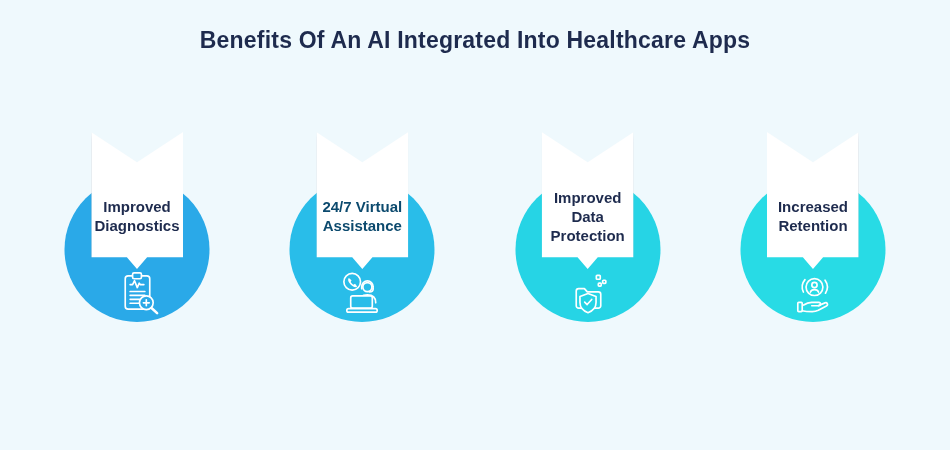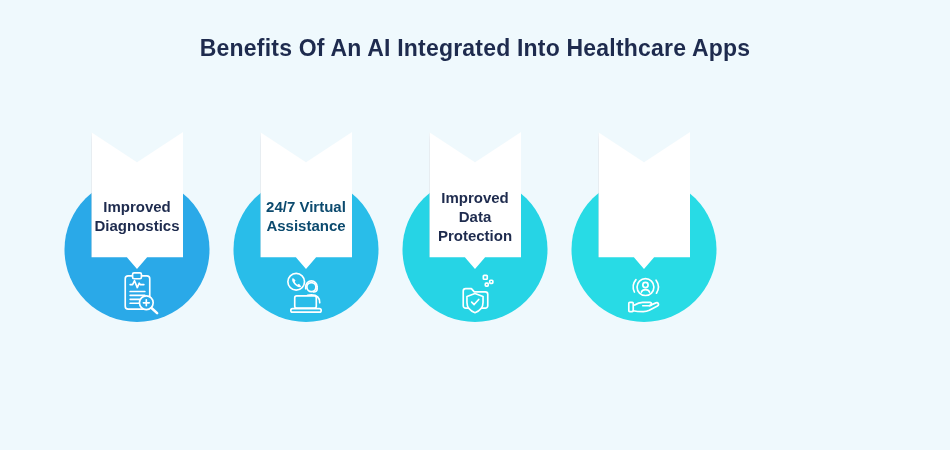--- a/index.html
+++ b/index.html
@@ -6,34 +6,35 @@
   body { font-family: "Liberation Sans", sans-serif; }
   .stage {
     position: relative;
     width: 950px;
     height: 450px;
     overflow: hidden;
   }
   .title {
     position: absolute;
     top: 23px; left: 0; right: 0;
-    margin: 12px;
+    margin: 4px;
     text-align: center;
     font-size: 23px;
     font-weight: 700;
     letter-spacing: .2px;
   }
   .row {
     position: absolute;
     top: 0;
     left: 50%;
     transform: translateX(-50%);
     width: 845px;
     height: 450px;
     display: flex;
+    justify-content: space-between;
   }
   .unit {
     position: relative;
     width: 169px;
     height: 450px;
   }
   .circle {
     position: absolute;
     top: 177px;
     left: 50%;
@@ -148,20 +149,22 @@
         <rect x="36.5" y="16.5" width="3" height="3" rx=".8"></rect>
         <path d="M16.5 22h5.8l3 3.4h11.2a2.5 2.5 0 0 1 2.5 2.5v11.6a2.5 2.5 0 0 1-2.5 2.5h-20a2.5 2.5 0 0 1-2.5-2.5V24.5a2.5 2.5 0 0 1 2.5-2.5z"></path>
         <path class="mask" d="M26 27l8.2 3v6.3c0 5.2-3.5 8.6-8.2 10.3-4.7-1.7-8.2-5.1-8.2-10.3V30z" stroke="#fff"></path>
         <path d="M22.6 35.8l2.5 2.5 4.7-5.2"></path>
       </svg>
     </div>
 
     <div class="unit" style="color: rgb(40, 219, 229);">
       <div class="circle"></div>
       <div class="ribbon"></div>
+      <div class="label" style="color: rgb(30, 43, 78);">Increased
+Retention</div>
       <svg class="icon" viewBox="0 0 52 52">
         <path d="M16.2 25.5a11.8 11.8 0 0 1 1.6-12.6"></path>
         <path d="M38.3 13.5a11.8 11.8 0 0 1 .4 13.2"></path>
         <circle class="mask" cx="27.5" cy="20.5" r="8.6"></circle>
         <circle cx="27.5" cy="18.3" r="2.7"></circle>
         <path d="M23.4 25.6c1-3.4 7.2-3.4 8.2 0"></path>
         <rect x="10.5" y="36" width="4.5" height="9.5" rx="1"></rect>
         <path d="M16.5 38.8c2.8-1.9 5-2.7 8-2.7h7.4c2.3 0 2.3 3.4 0 3.4h-7.2"></path>
         <path d="M15 44.6c3.2.8 6.6.9 10.2.9 2.5 0 4.4-.5 6.2-1.4l8.3-4.4c2.1-1.1.7-4-1.5-3.1l-6.6 2.8"></path>
       </svg>

